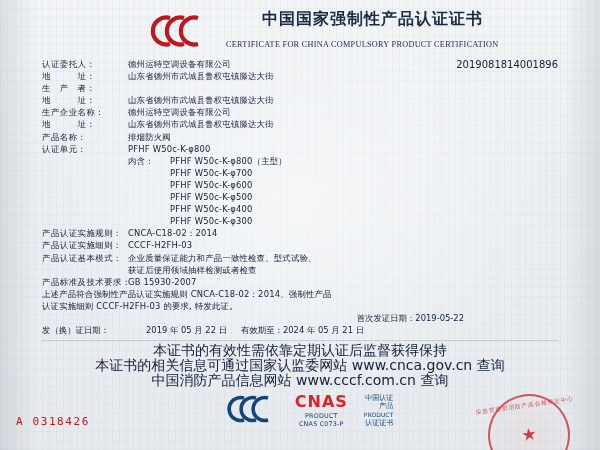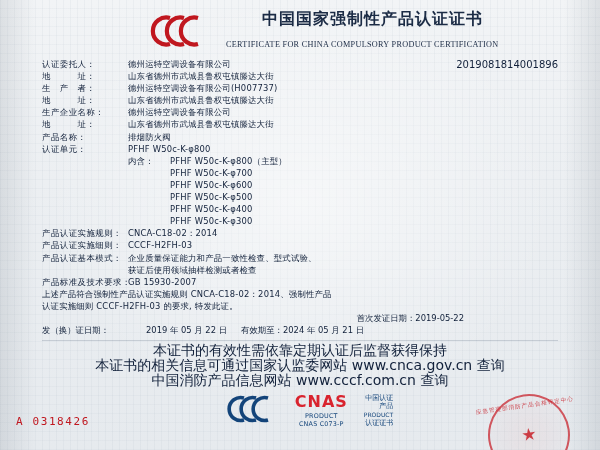--- a/index.html
+++ b/index.html
@@ -162,21 +162,20 @@
       <div class="row">
         <div class="lab">认证委托人：</div>
         <div class="val">德州运特空调设备有限公司</div>
       </div>
       <div class="row">
         <div class="lab">地　　　址：</div>
         <div class="val">山东省德州市武城县鲁权屯镇滕达大街</div>
       </div>
       <div class="row">
         <div class="lab">生　产　者：</div>
-        <div class="val">德州运特空调设备有限公司(H007737)</div>
       </div>
       <div class="row">
         <div class="lab">地　　　址：</div>
         <div class="val">山东省德州市武城县鲁权屯镇滕达大街</div>
       </div>
       <div class="row">
         <div class="lab">生产企业名称：</div>
         <div class="val">德州运特空调设备有限公司</div>
       </div>
       <div class="row">

